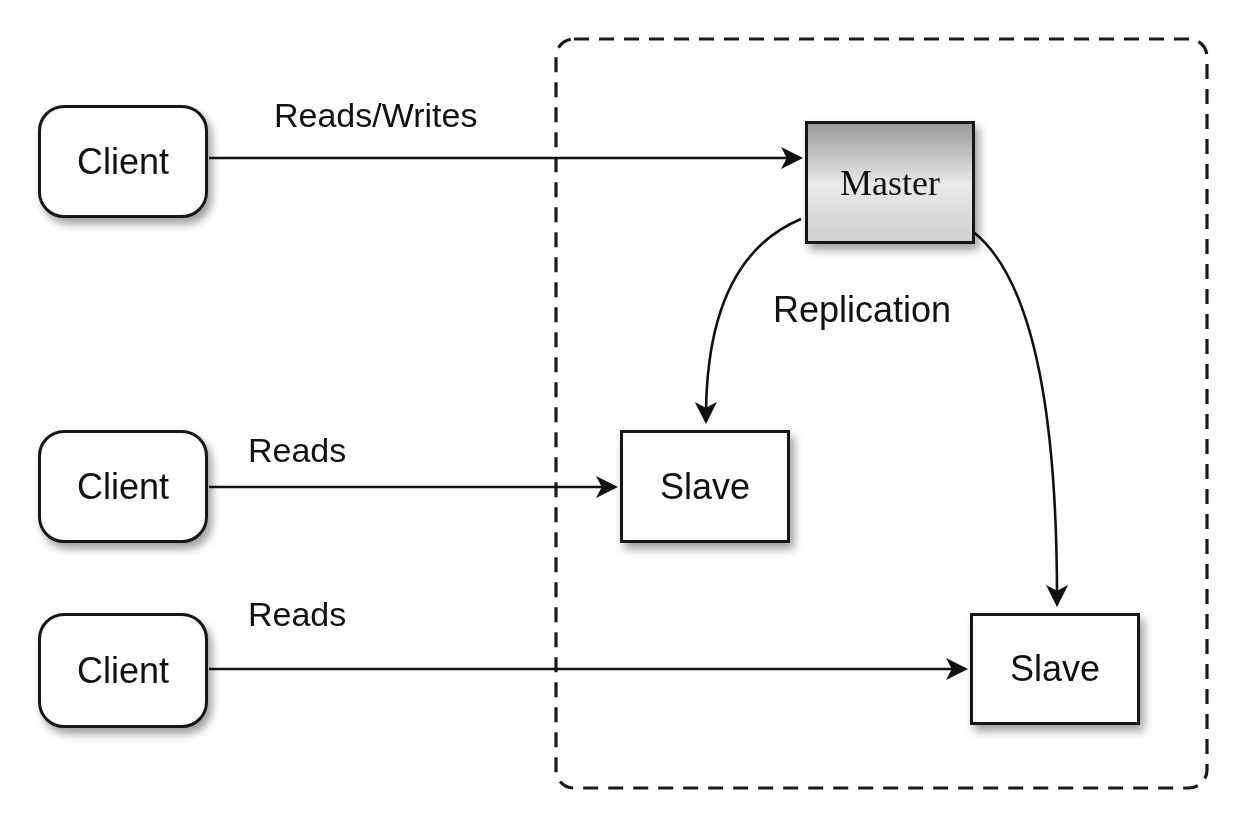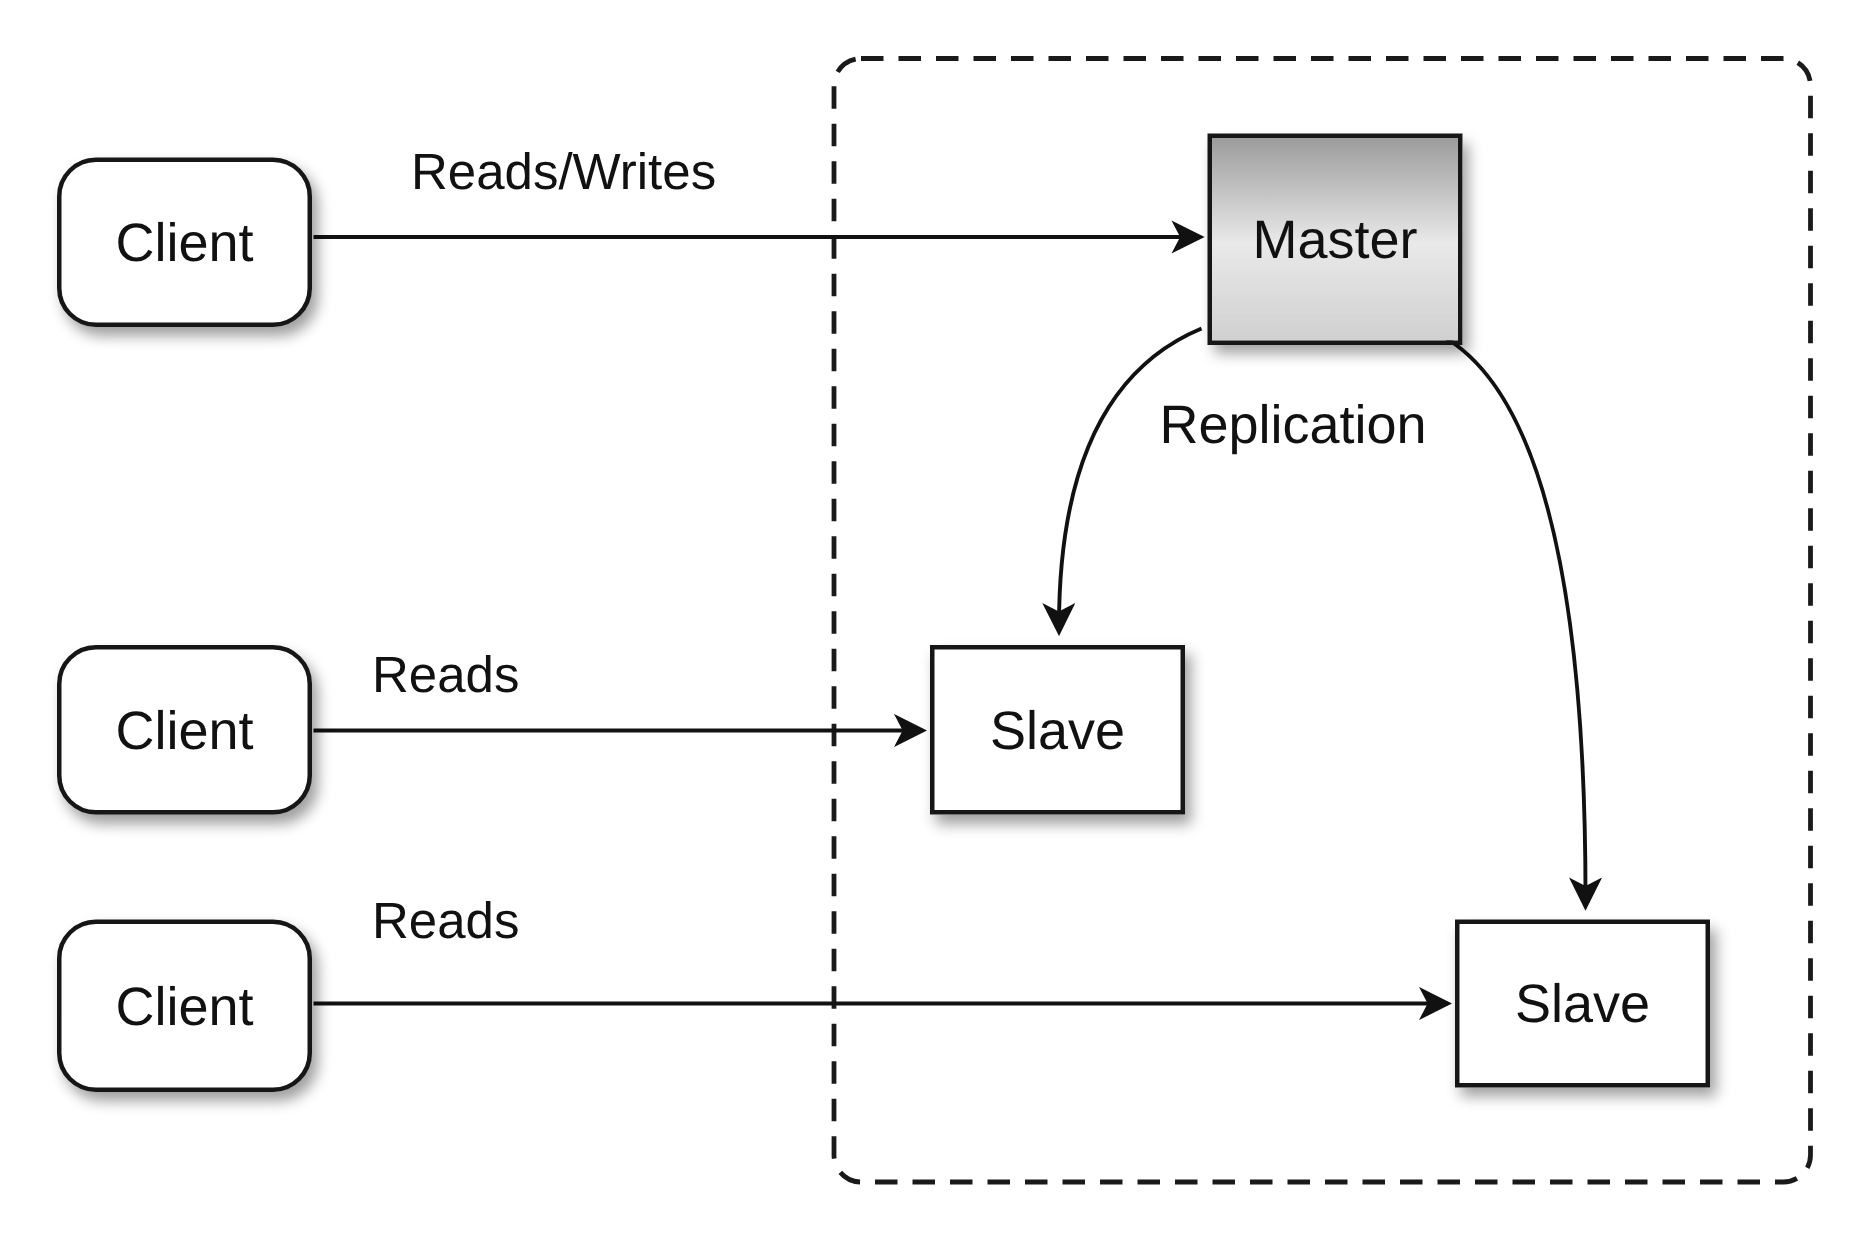--- a/index.html
+++ b/index.html
@@ -43,26 +43,27 @@
   }
   .edge-label {
     position: absolute;
     color: #111111;
     font-size: 34px;
     z-index: 2;
     white-space: nowrap;
   }
   .edge-label.big {
     font-size: 36px;
+    margin-top: 27px;
   }
   
   #client-top    { left: 38px;  top: 105px; width: 170px; height: 113px; }
   #client-middle { left: 38px;  top: 430px; width: 170px; height: 113px; }
   #client-bottom { left: 38px;  top: 613px; width: 170px; height: 115px; }
-  #master        { left: 805px; top: 89px; width: 170px; height: 141px; }
+  #master        { left: 805px; top: 121px; width: 170px; height: 123px; font-family: Liberation Serif, serif; }
   #slave-left    { left: 620px; top: 430px; width: 170px; height: 113px; }
   #slave-right   { left: 970px; top: 613px; width: 170px; height: 112px; }
 
   #label-reads-writes { left: 253px; top: 96px; margin-left: 21px;  }
   #label-reads-middle { left: 248px; top: 431px; }
   #label-reads-bottom { left: 248px; top: 595px; }
   #label-replication  { left: 773px; top: 262px; }
 </style>
 </head>
 <body>

